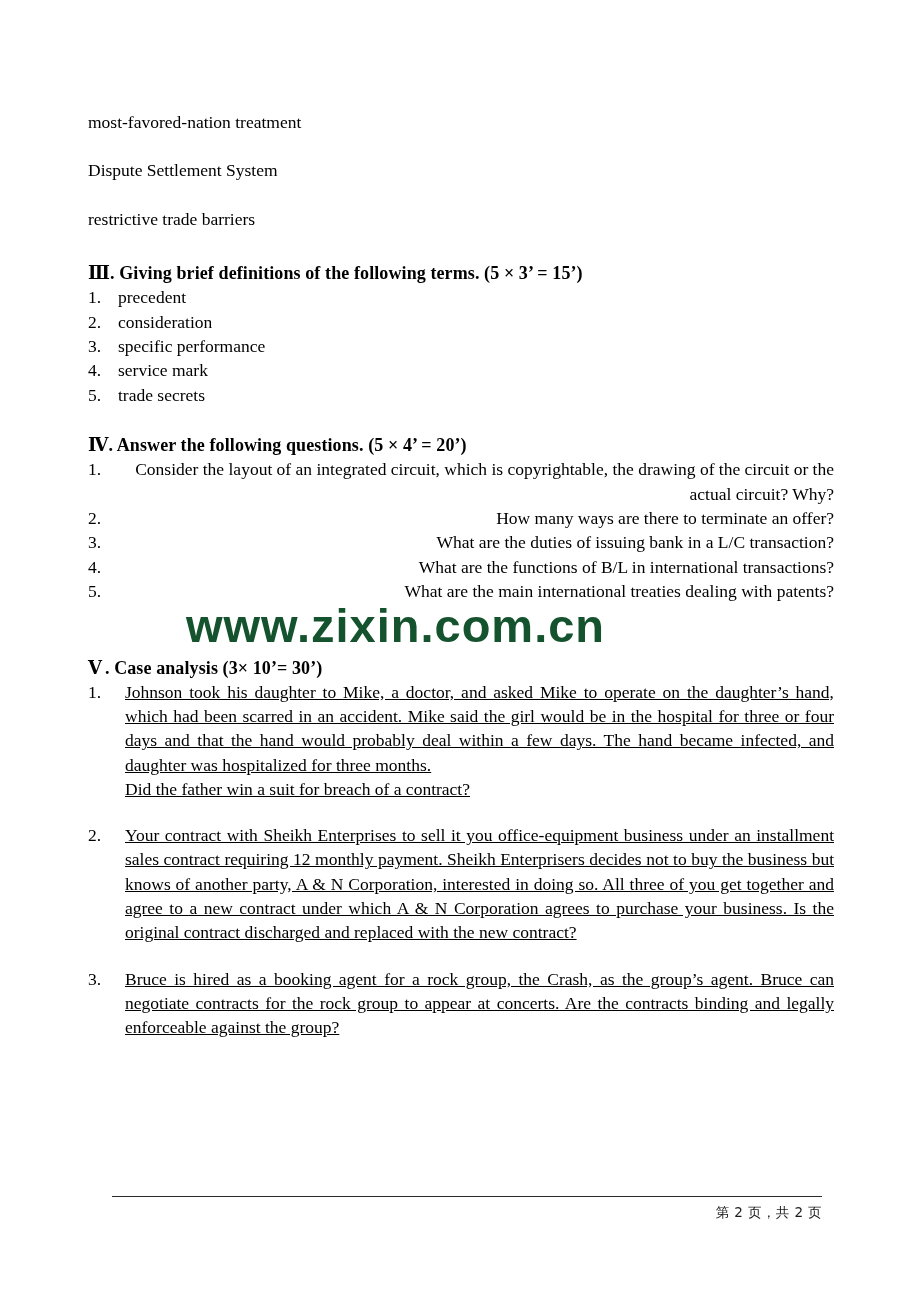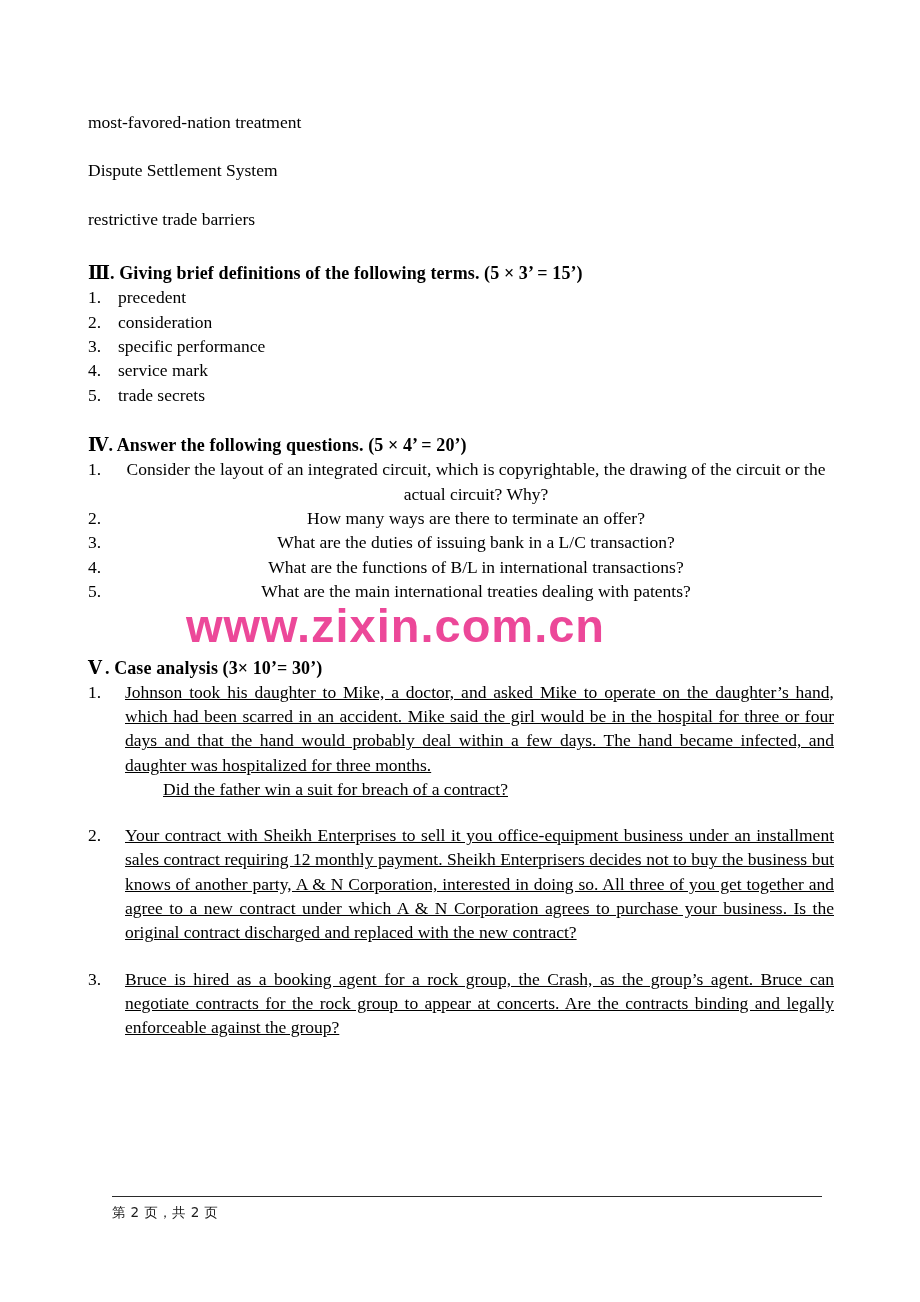--- a/index.html
+++ b/index.html
@@ -24,21 +24,21 @@
   
   .watermark {
     position: absolute;
     left: 186px;
     top: 598px;
     width: 520px;
     font-family: "Liberation Sans", sans-serif;
     font-size: 47px;
     font-weight: 700;
     letter-spacing: 1px;
-    color: #ec4899;
+    color: #14532d;
     white-space: nowrap;
     user-select: none;
     pointer-events: none;
     z-index: 0;
   }
 
   
   .content {
     position: absolute;
     left: 88px;
@@ -91,55 +91,55 @@
     width: 24px;
     text-align: left;
     font-size: 17.5px;
   }
   ol.num-list > li .txt { display: block; }
 
   
   ol.terms > li { line-height: 24.4px; white-space: nowrap; }
 
   
-  ol.questions > li .txt { text-align: center; }
+  ol.questions > li .txt { text-align: right; }
 
   
   ol.cases { }
   ol.cases > li {
     padding-left: 37px;
     line-height: 24.3px;
   }
   ol.cases > li .marker { width: 30px; }
   ol.cases > li .txt {
     text-align: justify;
     text-align-last: left;
     -webkit-hyphens: none;
     hyphens: none;
     text-decoration: underline;
   }
-  ol.cases > li .txt.nojust { text-align: left; margin-left: 38px; }
+  ol.cases > li .txt.nojust { text-align: left; }
   ol.cases > li + li { margin-top: 22px; }
 
   
   .footer {
     position: absolute;
     left: 112px;
     top: 1196px;
     width: 710px;
     z-index: 2;
   }
   .footer-rule {
     width: 100%;
     height: 0;
     border-top: 1.4px solid #2a2a2a;
   }
   .footer-text {
     margin-top: 7px;
-    text-align: left;
+    text-align: right;
     font-family: "DejaVu Sans", "Liberation Sans", sans-serif;
     font-size: 13.5px;
     color: #1a1a1a;
     letter-spacing: 0.4px;
   }
 </style>
 </head>
 <body>
 
 <div class="page">

